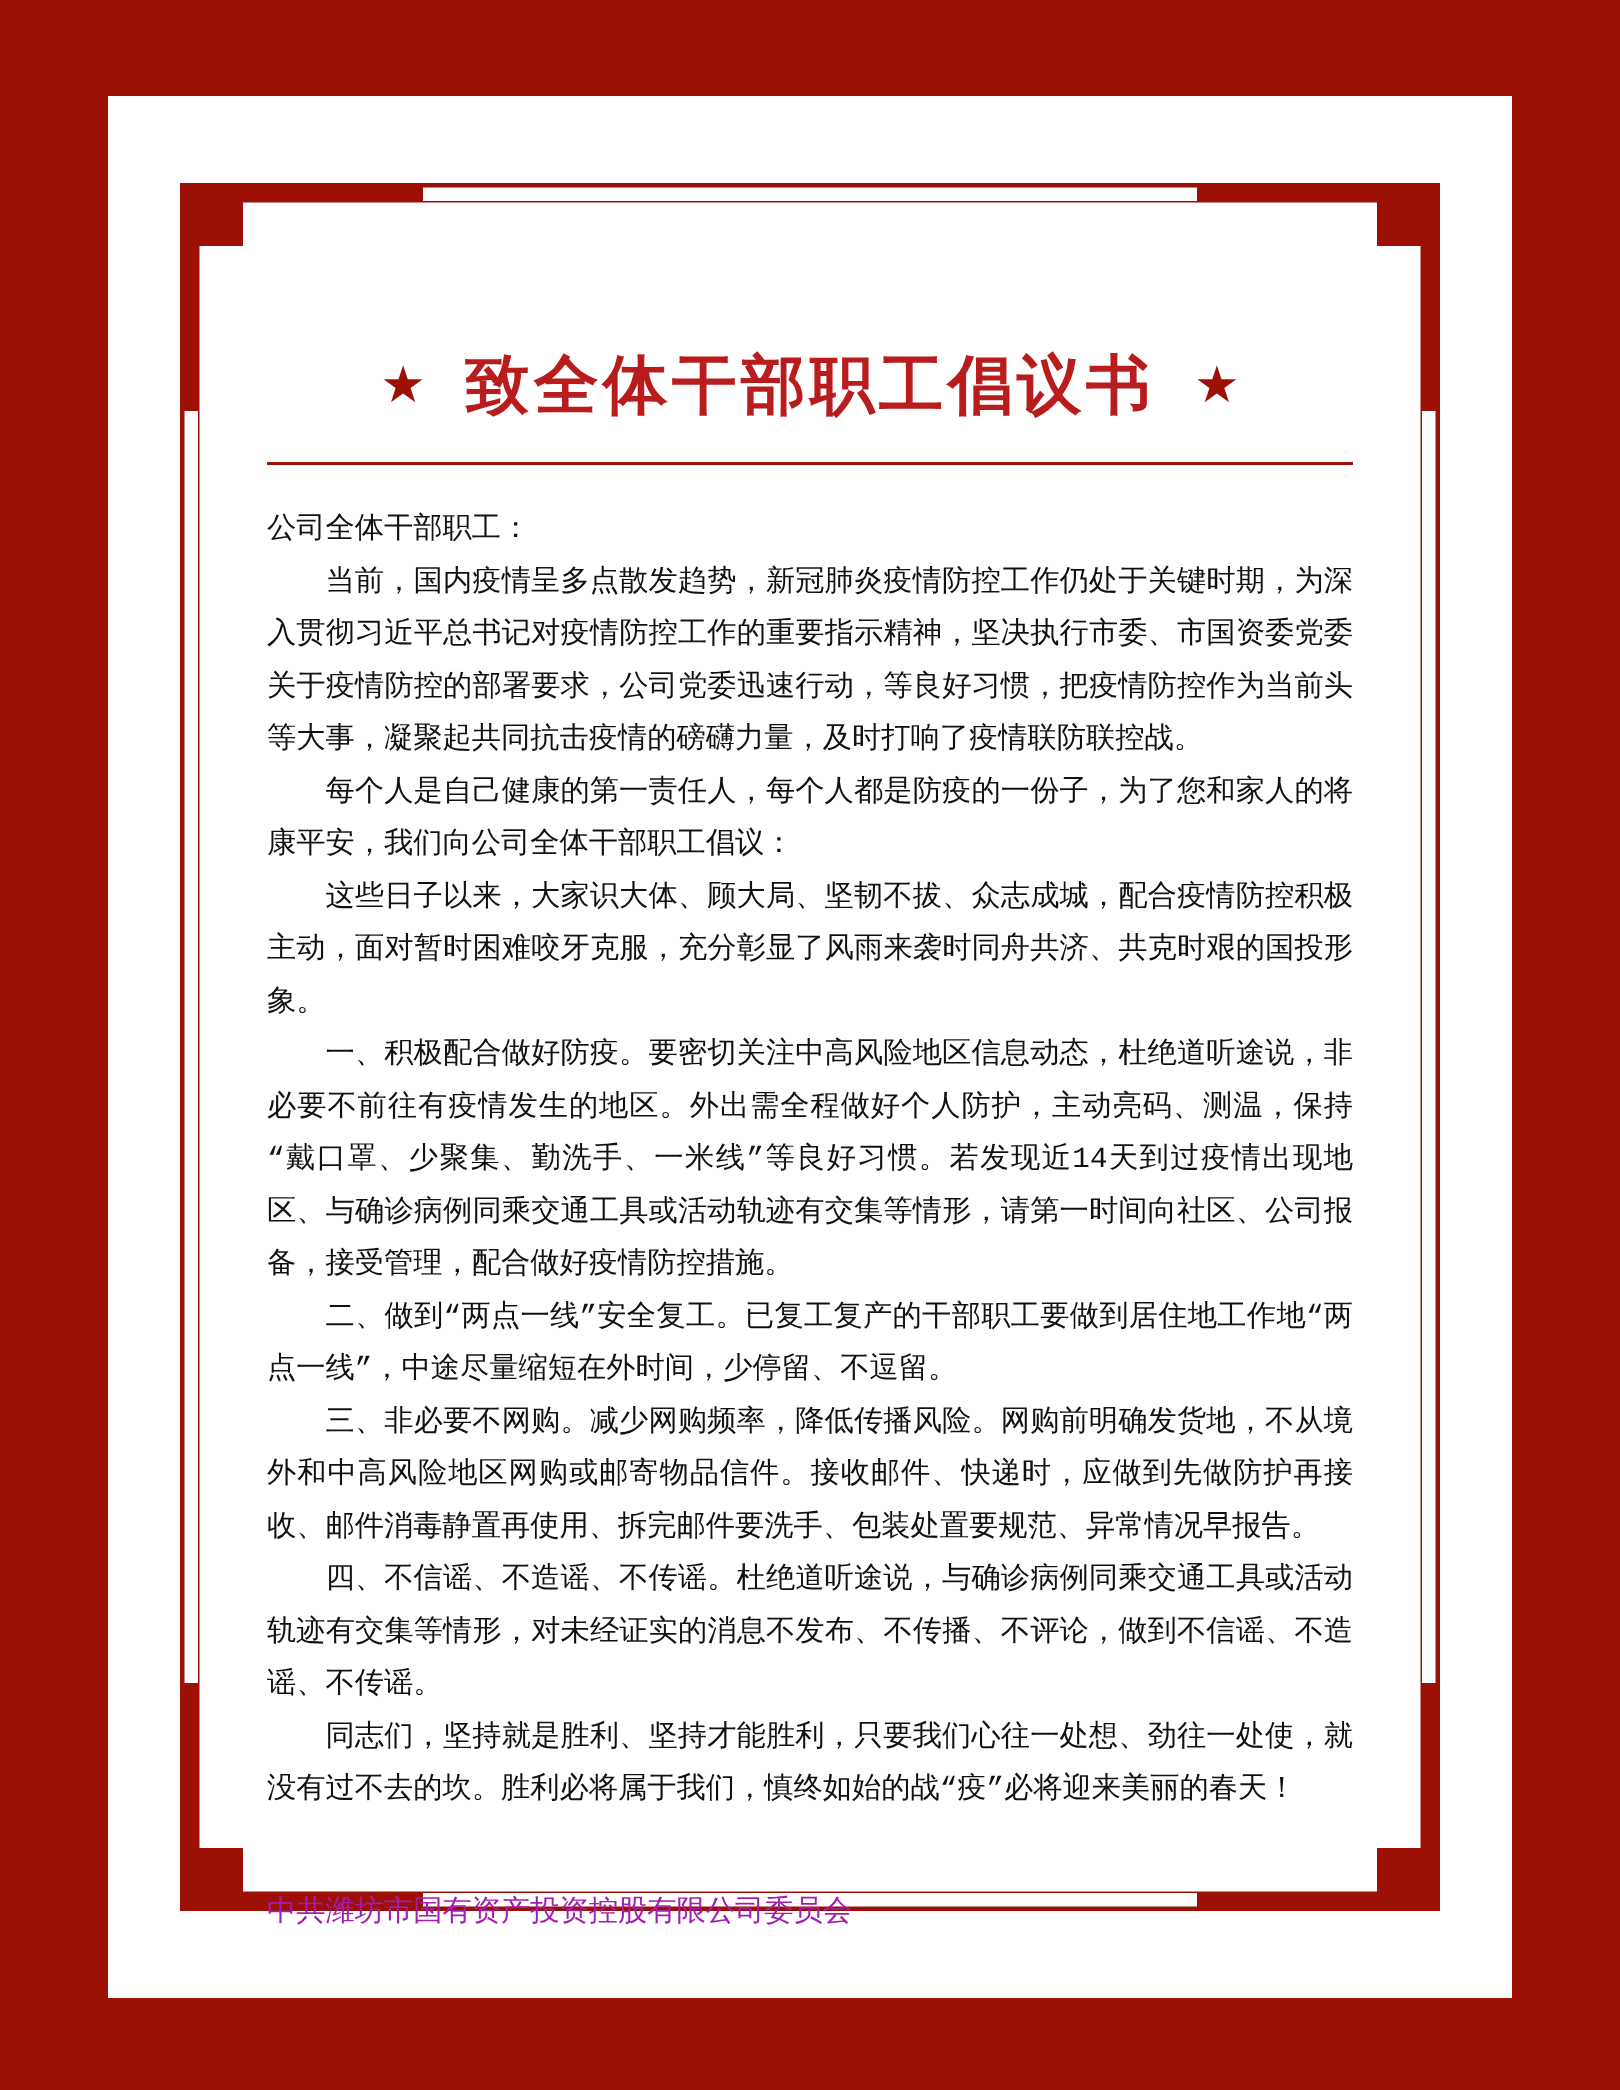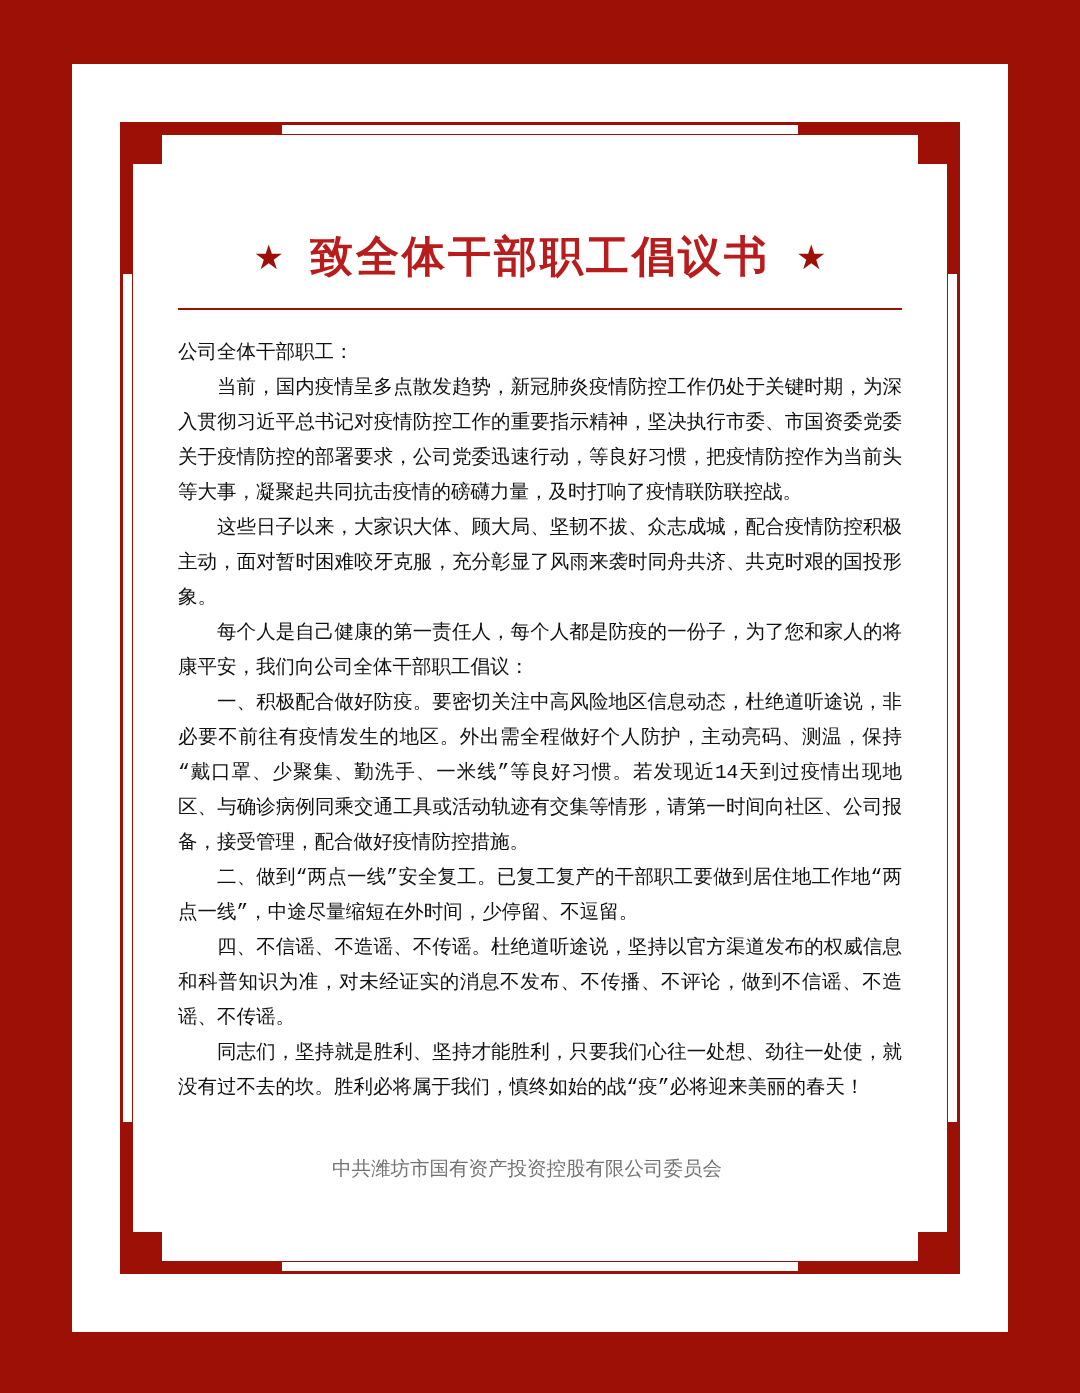--- a/index.html
+++ b/index.html
@@ -127,22 +127,22 @@
   }
   .body-text p {
     margin: 0;
   }
   .body-text p.indent {
     text-indent: 2em;
   }
 
   .signature {
     margin-top: 46px;
-    text-align: center;
-    color: #737373;
+    text-align: left;
+    color: #a21caf;
     font-size: 19.5px;
     line-height: 34px;
     font-family: "DejaVu Sans", "Liberation Sans", sans-serif;
     padding-right: 26px;
   }
 </style>
 </head>
 <body>
 
 <div class="poster">
@@ -171,25 +171,26 @@
         <span class="star">★</span>
         <span class="title-text">致全体干部职工倡议书</span>
         <span class="star">★</span>
       </div>
 
       <div class="title-rule"></div>
 
       <div class="body-text">
         <p>公司全体干部职工：</p>
         <p class="indent">当前，国内疫情呈多点散发趋势，新冠肺炎疫情防控工作仍处于关键时期，为深入贯彻习近平总书记对疫情防控工作的重要指示精神，坚决执行市委、市国资委党委关于疫情防控的部署要求，公司党委迅速行动，等良好习惯，把疫情防控作为当前头等大事，凝聚起共同抗击疫情的磅礴力量，及时打响了疫情联防联控战。</p>
+        <p class="indent">每个人是自己健康的第一责任人，每个人都是防疫的一份子，为了您和家人的将康平安，我们向公司全体干部职工倡议：</p>
         <p class="indent">这些日子以来，大家识大体、顾大局、坚韧不拔、众志成城，配合疫情防控积极主动，面对暂时困难咬牙克服，充分彰显了风雨来袭时同舟共济、共克时艰的国投形象。</p>
-        <p class="indent">每个人是自己健康的第一责任人，每个人都是防疫的一份子，为了您和家人的将康平安，我们向公司全体干部职工倡议：</p>
         <p class="indent">一、积极配合做好防疫。要密切关注中高风险地区信息动态，杜绝道听途说，非必要不前往有疫情发生的地区。外出需全程做好个人防护，主动亮码、测温，保持“戴口罩、少聚集、勤洗手、一米线”等良好习惯。若发现近14天到过疫情出现地区、与确诊病例同乘交通工具或活动轨迹有交集等情形，请第一时间向社区、公司报备，接受管理，配合做好疫情防控措施。</p>
         <p class="indent">二、做到“两点一线”安全复工。已复工复产的干部职工要做到居住地工作地“两点一线”，中途尽量缩短在外时间，少停留、不逗留。</p>
-        <p class="indent">四、不信谣、不造谣、不传谣。杜绝道听途说，坚持以官方渠道发布的权威信息和科普知识为准，对未经证实的消息不发布、不传播、不评论，做到不信谣、不造谣、不传谣。</p>
+        <p class="indent">三、非必要不网购。减少网购频率，降低传播风险。网购前明确发货地，不从境外和中高风险地区网购或邮寄物品信件。接收邮件、快递时，应做到先做防护再接收、邮件消毒静置再使用、拆完邮件要洗手、包装处置要规范、异常情况早报告。</p>
+        <p class="indent">四、不信谣、不造谣、不传谣。杜绝道听途说，与确诊病例同乘交通工具或活动轨迹有交集等情形，对未经证实的消息不发布、不传播、不评论，做到不信谣、不造谣、不传谣。</p>
         <p class="indent">同志们，坚持就是胜利、坚持才能胜利，只要我们心往一处想、劲往一处使，就没有过不去的坎。胜利必将属于我们，慎终如始的战“疫”必将迎来美丽的春天！</p>
       </div>
 
       <div class="signature">
         <div>中共潍坊市国有资产投资控股有限公司委员会</div>
       </div>
 
     </div>
   </div>
 </div>

